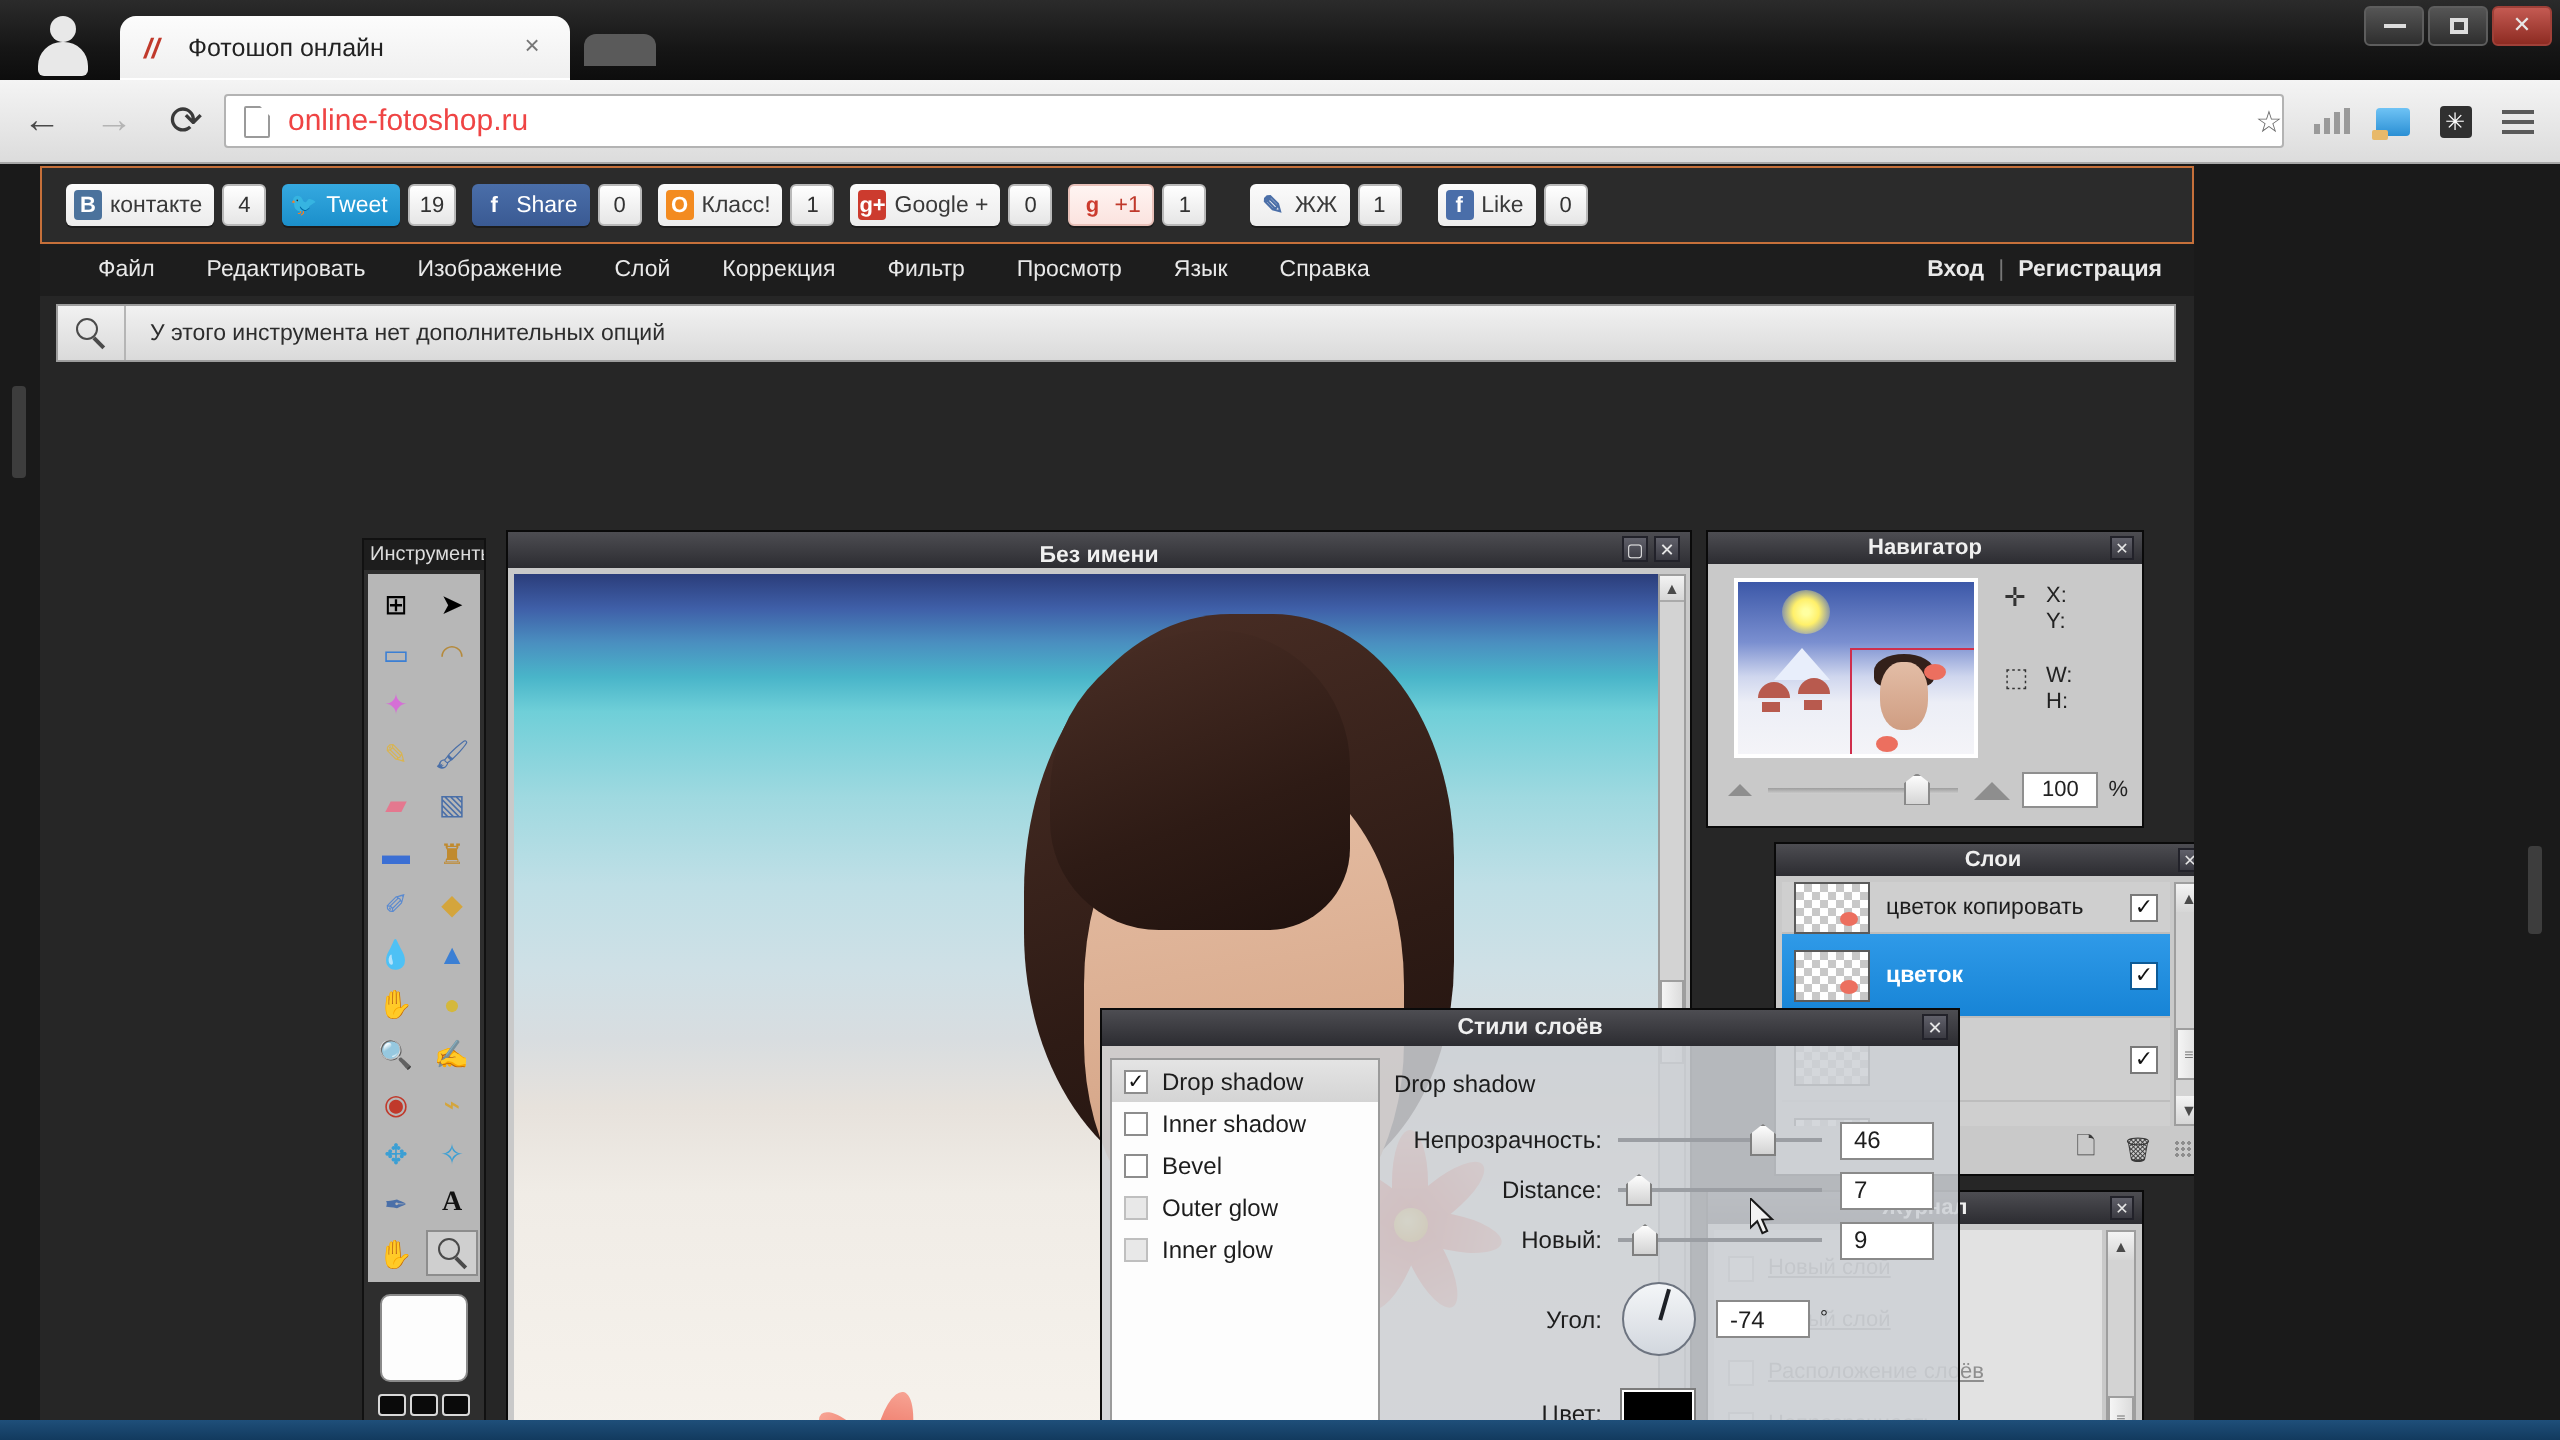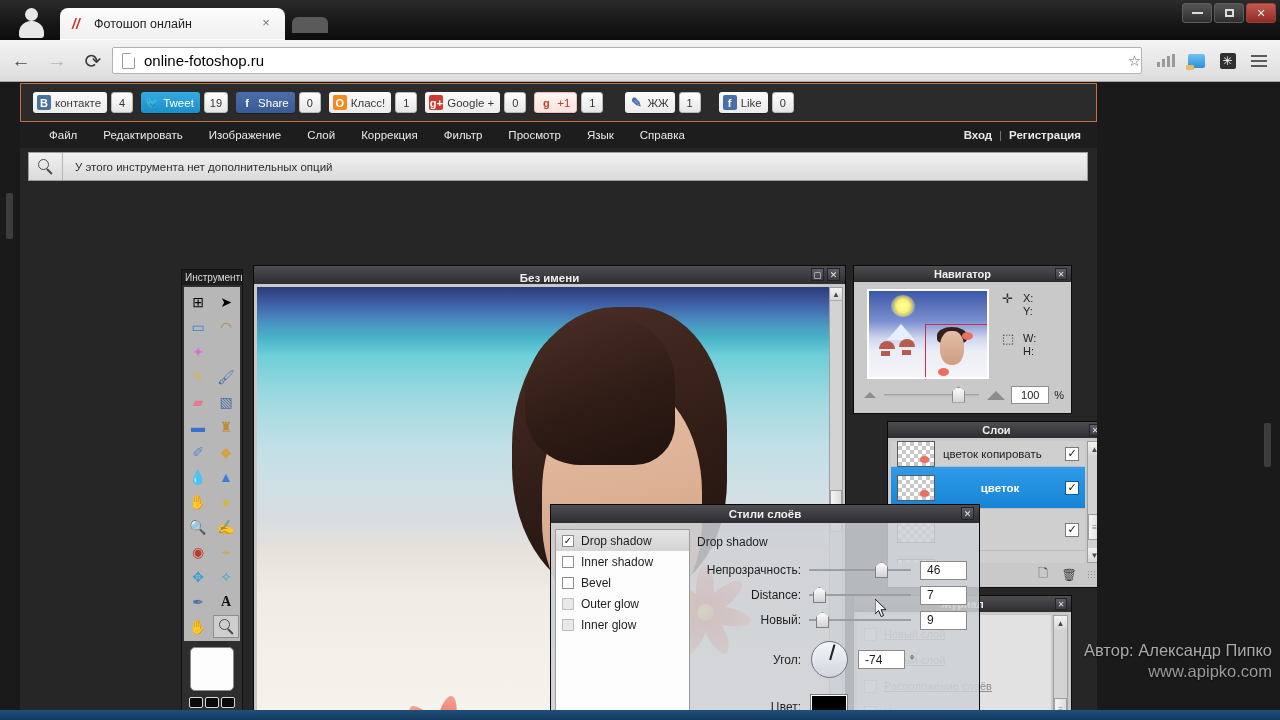--- a/index.html
+++ b/index.html
@@ -81,21 +81,21 @@
   #omnibox {
     position:absolute; left:112px; top:7px; width:1030px; height:27px;
     background:#fff; border:1px solid #b3b3b3; border-radius:2px;
     display:flex; align-items:center;
   }
   #omnibox .page-icon {
     width:13px; height:16px; margin-left:9px; background:#fff;
     border:1px solid #9a9a9a; border-radius:1px; position:relative;
   }
   #omnibox .page-icon:after { content:""; position:absolute; right:-1px; top:-1px; border-width:0 5px 5px 0; border-style:solid; border-color:transparent #fff transparent transparent; }
-  #omnibox .url { margin-left:9px; font-size:15px; color:#000000;text-align:right; }
+  #omnibox .url { margin-left:9px; font-size:15px; color:#ef4444;text-align:right; }
   #nav-right { position:absolute; right:8px; top:7px; display:flex; align-items:center; gap:4px; }
   #nav-right .ic { width:27px; height:27px; display:flex; align-items:center; justify-content:center; font-size:15px; color:#6a6a6a; }
   .bars-ic { display:flex; align-items:flex-end; gap:2px; height:13px; }
   .bars-ic i { width:3px; background:#9a9a9a; display:block; }
   .ext-blue { width:17px; height:14px; background:linear-gradient(#6fc3f5,#2a8fd4); border-radius:2px; position:relative; }
   .ext-blue:after { content:""; position:absolute; left:-2px; bottom:-2px; width:8px; height:5px; background:#e8b96a; border-radius:1px; }
   .ext-dark { width:16px; height:16px; background:#303030; border-radius:2px; color:#fff; font-size:12px; display:flex; align-items:center; justify-content:center; }
   .hamburger { display:flex; flex-direction:column; gap:3px; }
   .hamburger i { width:16px; height:2px; background:#5a5a5a; display:block; }
 
@@ -321,21 +321,21 @@
     width:38px; height:26px; border:1px solid #5a5a5a; flex:none;
     background-color:#fff;
     background-image:
       linear-gradient(45deg,#c8c8c8 25%,transparent 25%,transparent 75%,#c8c8c8 75%),
       linear-gradient(45deg,#c8c8c8 25%,transparent 25%,transparent 75%,#c8c8c8 75%);
     background-size:8px 8px; background-position:0 0,4px 4px;
     position:relative; overflow:hidden;
   }
   .layer-thumb .fl { position:absolute; right:5px; bottom:3px; width:9px; height:7px; border-radius:50%; background:#ec6f5f; }
   .layer-name { flex:1; font-size:11.5px; color:#1d1d1d; white-space:nowrap; overflow:hidden; }
-  .layer-row.selected .layer-name { color:#fff; font-weight:bold;text-align:center; }
+  .layer-row.selected .layer-name { color:#fff; font-weight:bold; }
   .layer-check {
     width:14px; height:14px; background:#fff; border:1px solid #7a7a7a; flex:none;
     display:flex; align-items:center; justify-content:center; font-size:11px; color:#111;
   }
   .layer-row.selected .layer-check { border-color:#0d5a96; }
   #layers-scroll { position:absolute; right:3px; top:19px; width:15px; bottom:24px; background:#d3d3d3; border:1px solid #9e9e9e; }
   #layers-scroll .arrow { height:14px; background:linear-gradient(#f3f3f3,#d6d6d6);
     display:flex; align-items:center; justify-content:center; font-size:8px; color:#4a4a4a; }
   #layers-scroll .arrow.bot { position:absolute; bottom:0; left:0; right:0; }
   #layers-scroll .thumb2 { position:absolute; left:0; right:0; top:72px; height:26px;
@@ -897,20 +897,16 @@
 
         <div id="cursor">
           <svg width="13" height="19" viewBox="0 0 13 19">
             <polygon points="0,0 0,15 3.6,11.6 6.2,17.6 8.6,16.5 6.1,10.8 11,10.6" fill="#f2f2f2" stroke="#1a1a1a" stroke-width="1"></polygon>
           </svg>
         </div>
 
       </div>
     </div>
 
-    <div id="watermark">
-      <div class="wline1">Автор: Александр Пипко</div>
-      <div class="wline2">www.apipko.com</div>
-    </div>
 
     <div id="bottom-taskbar"></div>
   </div>
 </div>
 
 </body></html>

